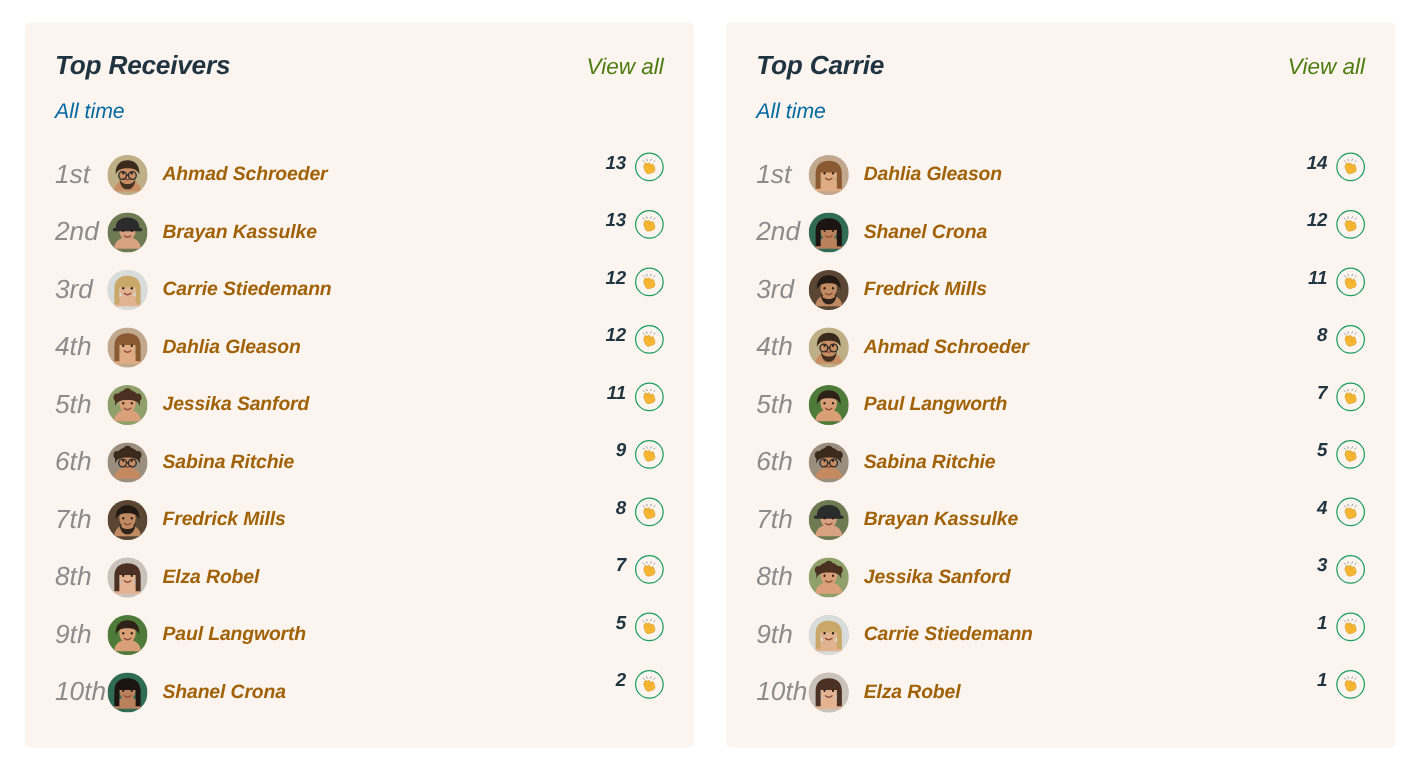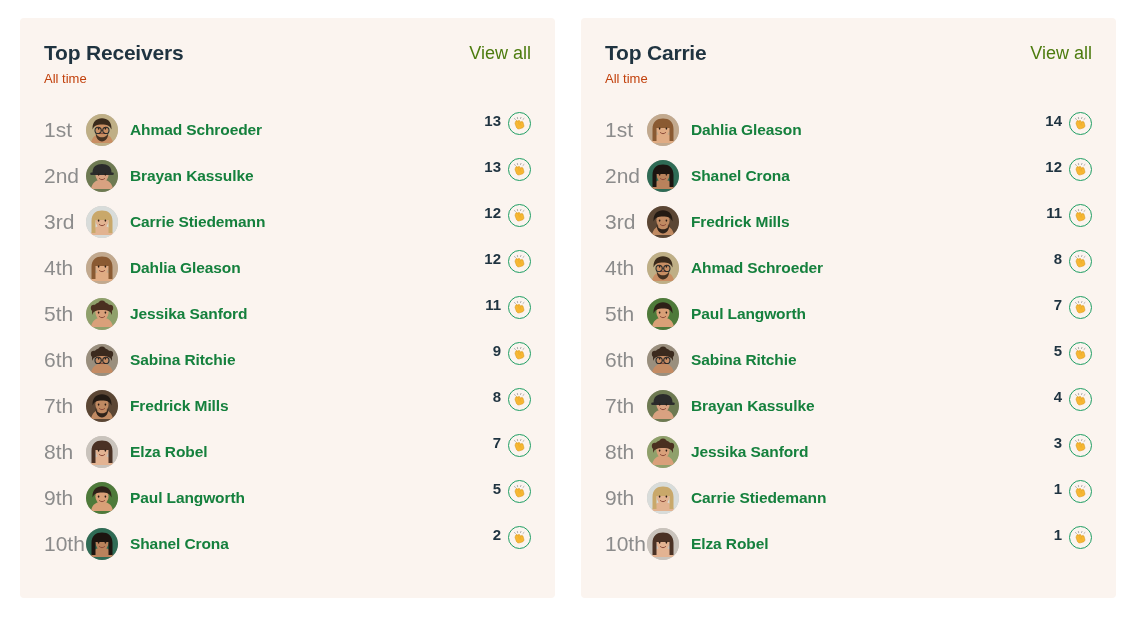--- a/index.html
+++ b/index.html
@@ -10,20 +10,21 @@
     font-family: "Liberation Sans", sans-serif;
     -webkit-font-smoothing: antialiased;
   }
   .page {
     position: relative;
     width: 1136px;
     height: 618px;
     display: flex;
     gap: 26px;
     padding: 18px 20px 0 20px;
+    font-style: italic;
   }
   .card {
     width: 535px;
     height: 580px;
     background: #FBF4EF;
     border-radius: 4px;
     padding: 22px 24px 0 24px;
     position: relative;
   }
   .card-head {
@@ -32,24 +33,24 @@
     justify-content: space-between;
   }
   .card-title {
     font-size: 21px;
     font-weight: bold;
     color: #1F3340;
     letter-spacing: -0.2px;
     line-height: 26px;
   }
   .card-subtitle {
-    font-size: 13px;
-    color: #c2410c;
+    font-size: 17px;
+    color: #0369a1;
     line-height: 22px;
-    margin-top: 2px;
+    margin-top: 12px;
   }
   .view-all {
     font-size: 18px;
     color: #4d7c0f;
     line-height: 22px;
     text-decoration: none;
     cursor: pointer;
     white-space: nowrap;
     padding-top: 2px;
   }
@@ -76,21 +77,21 @@
     border-radius: 50%;
     overflow: hidden;
     margin-right: 12px;
     position: relative;
     background: #cfc9c2;
   }
   .avatar svg { display: block; width: 32px; height: 32px; }
   .person-name {
     font-size: 15.5px;
     font-weight: bold;
-    color: #15803d;
+    color: #a16207;
     letter-spacing: -0.1px;
     text-decoration: none;
     cursor: pointer;
     white-space: nowrap;
   }
   .spacer { flex: 1 1 auto; }
   .count-wrap {
     display: flex;
     align-items: flex-start;
     gap: 7px;

